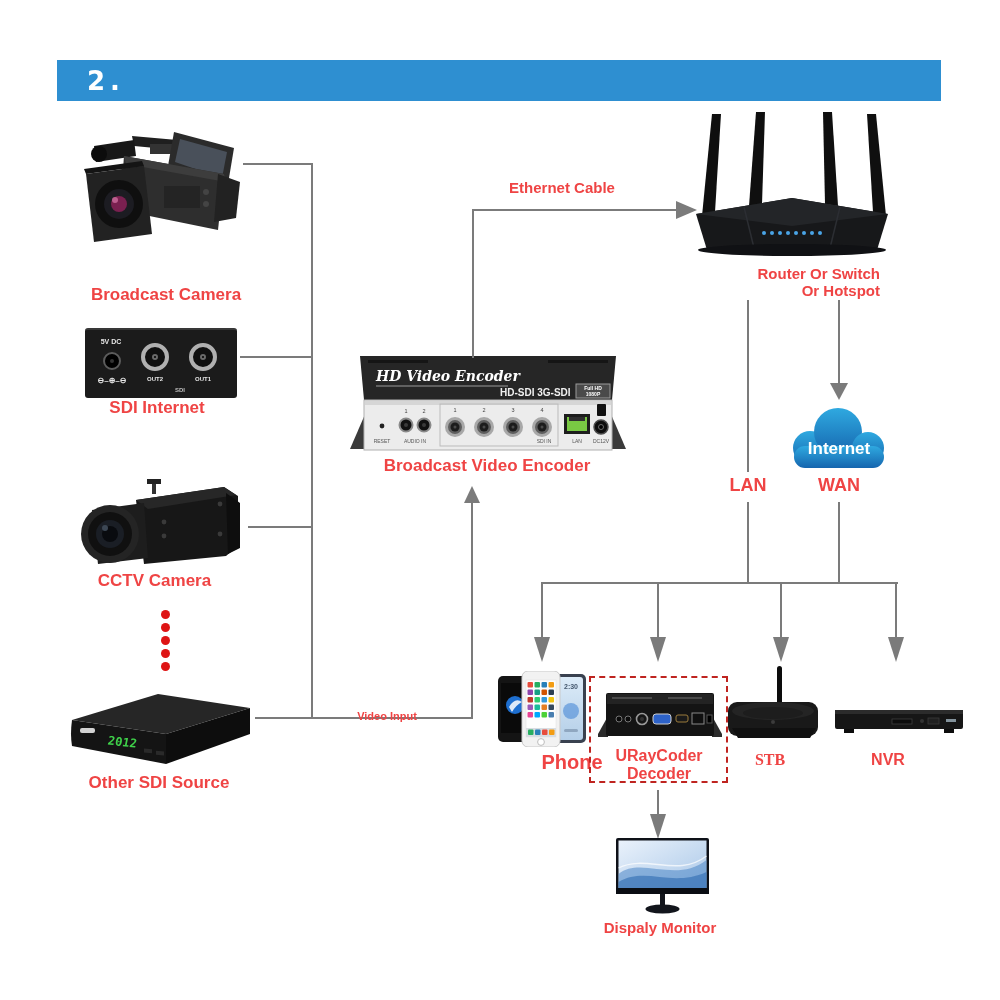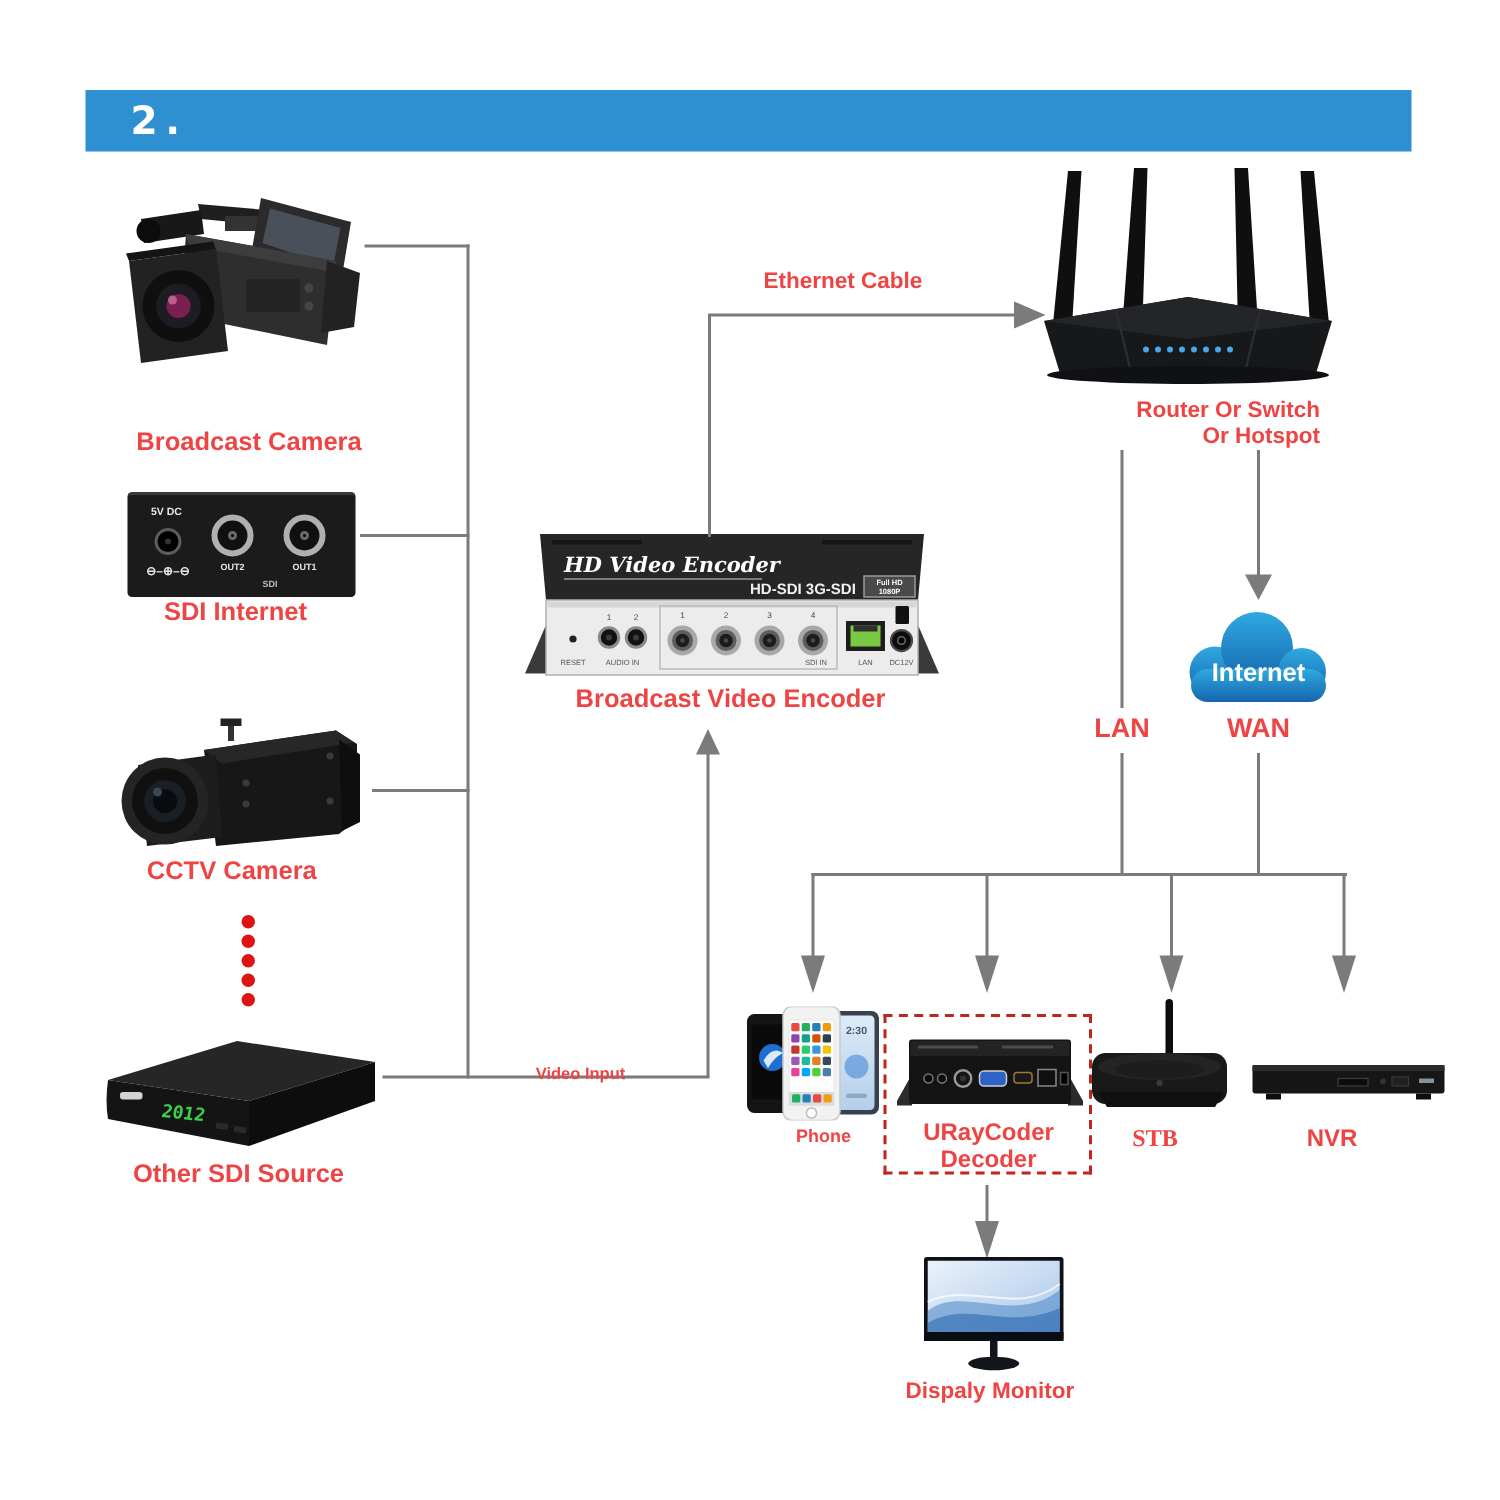--- a/index.html
+++ b/index.html
@@ -303,21 +303,21 @@
         <rect x="43.5" y="41" width="5.5" height="5.5" rx="1" fill="#4cd137"></rect>
         <rect x="50.5" y="41" width="5.5" height="5.5" rx="1" fill="#487eb0"></rect>
       <rect x="28" y="57" width="30" height="9" fill="#d8dde2"></rect>
       <rect x="30" y="58.5" width="5.5" height="5.5" rx="1" fill="#27ae60"></rect>
         <rect x="37" y="58.5" width="5.5" height="5.5" rx="1" fill="#2980b9"></rect>
         <rect x="44" y="58.5" width="5.5" height="5.5" rx="1" fill="#e74c3c"></rect>
         <rect x="51" y="58.5" width="5.5" height="5.5" rx="1" fill="#f39c12"></rect>
     </g>
     <circle cx="43" cy="71" r="3.4" fill="#ffffff" stroke="#bdbdbd" stroke-width="1"></circle>
   </svg>
-  <div class="lbl" style="left:505px; top:751px; width:88px; font-size:12px;">Phone</div>
+  <div class="lbl" style="left:528px; top:751px; width:88px; font-size:20px;">Phone</div>
 
   <div id="dashed-box"></div>
   <svg class="abs" style="left:598px; top:688px;" width="124" height="56" viewBox="0 0 124 56">
     <polygon points="0,46 10,28 10,49 0,49" fill="#2b2b2b"></polygon>
     <polygon points="124,46 114,28 114,49 124,49" fill="#2b2b2b"></polygon>
     <rect x="8" y="5" width="108" height="43" rx="2" fill="#141414"></rect>
     <rect x="9" y="6" width="106" height="10" fill="#232323"></rect>
     <rect x="14" y="9" width="40" height="2" fill="#4a4a4a"></rect>
     <rect x="70" y="9" width="34" height="2" fill="#4a4a4a"></rect>
     <circle cx="21" cy="31" r="3" fill="#0a0a0a" stroke="#777" stroke-width="1"></circle>

